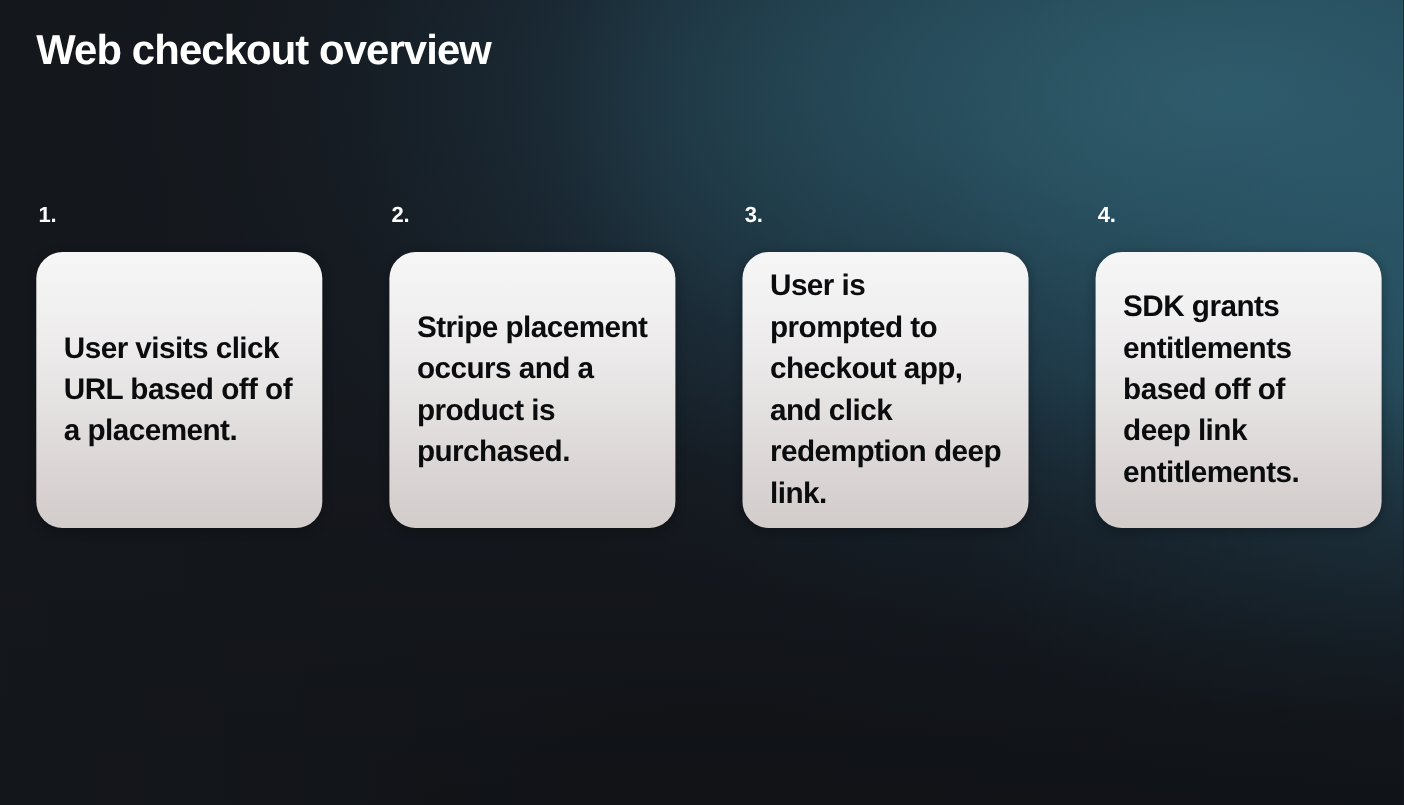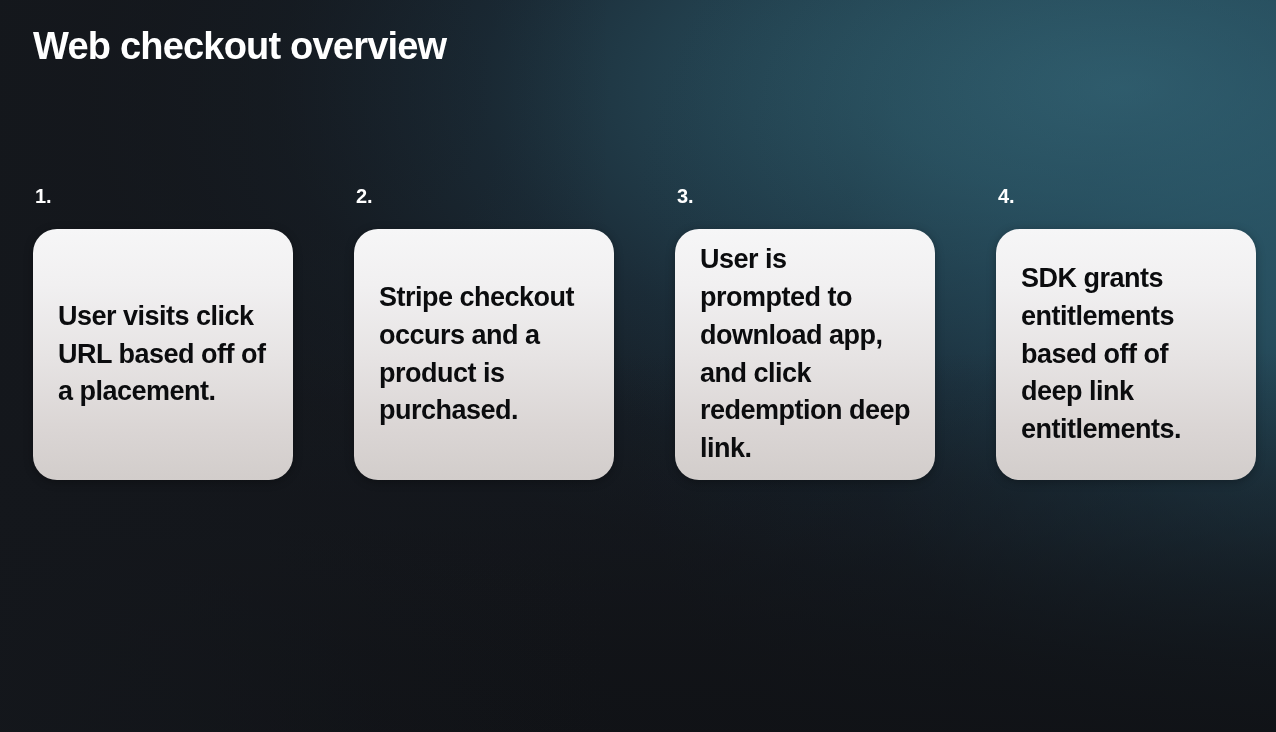--- a/index.html
+++ b/index.html
@@ -165,28 +165,28 @@
     <div class="step">
       <div class="step-number">1.</div>
       <div class="step-card">
         <div class="step-card-text">User visits click URL based off of a placement.</div>
       </div>
     </div>
 
     <div class="step">
       <div class="step-number">2.</div>
       <div class="step-card">
-        <div class="step-card-text">Stripe checkout occurs and a product is purchased.</div>
+        <div class="step-card-text">Stripe placement occurs and a product is purchased.</div>
       </div>
     </div>
 
     <div class="step">
       <div class="step-number">3.</div>
       <div class="step-card">
-        <div class="step-card-text">User is prompted to download app, and click redemption deep link.</div>
+        <div class="step-card-text">User is prompted to checkout app, and click redemption deep link.</div>
       </div>
     </div>
 
     <div class="step">
       <div class="step-number">4.</div>
       <div class="step-card">
         <div class="step-card-text">SDK grants entitlements based off of deep link entitlements.</div>
       </div>
     </div>
 

